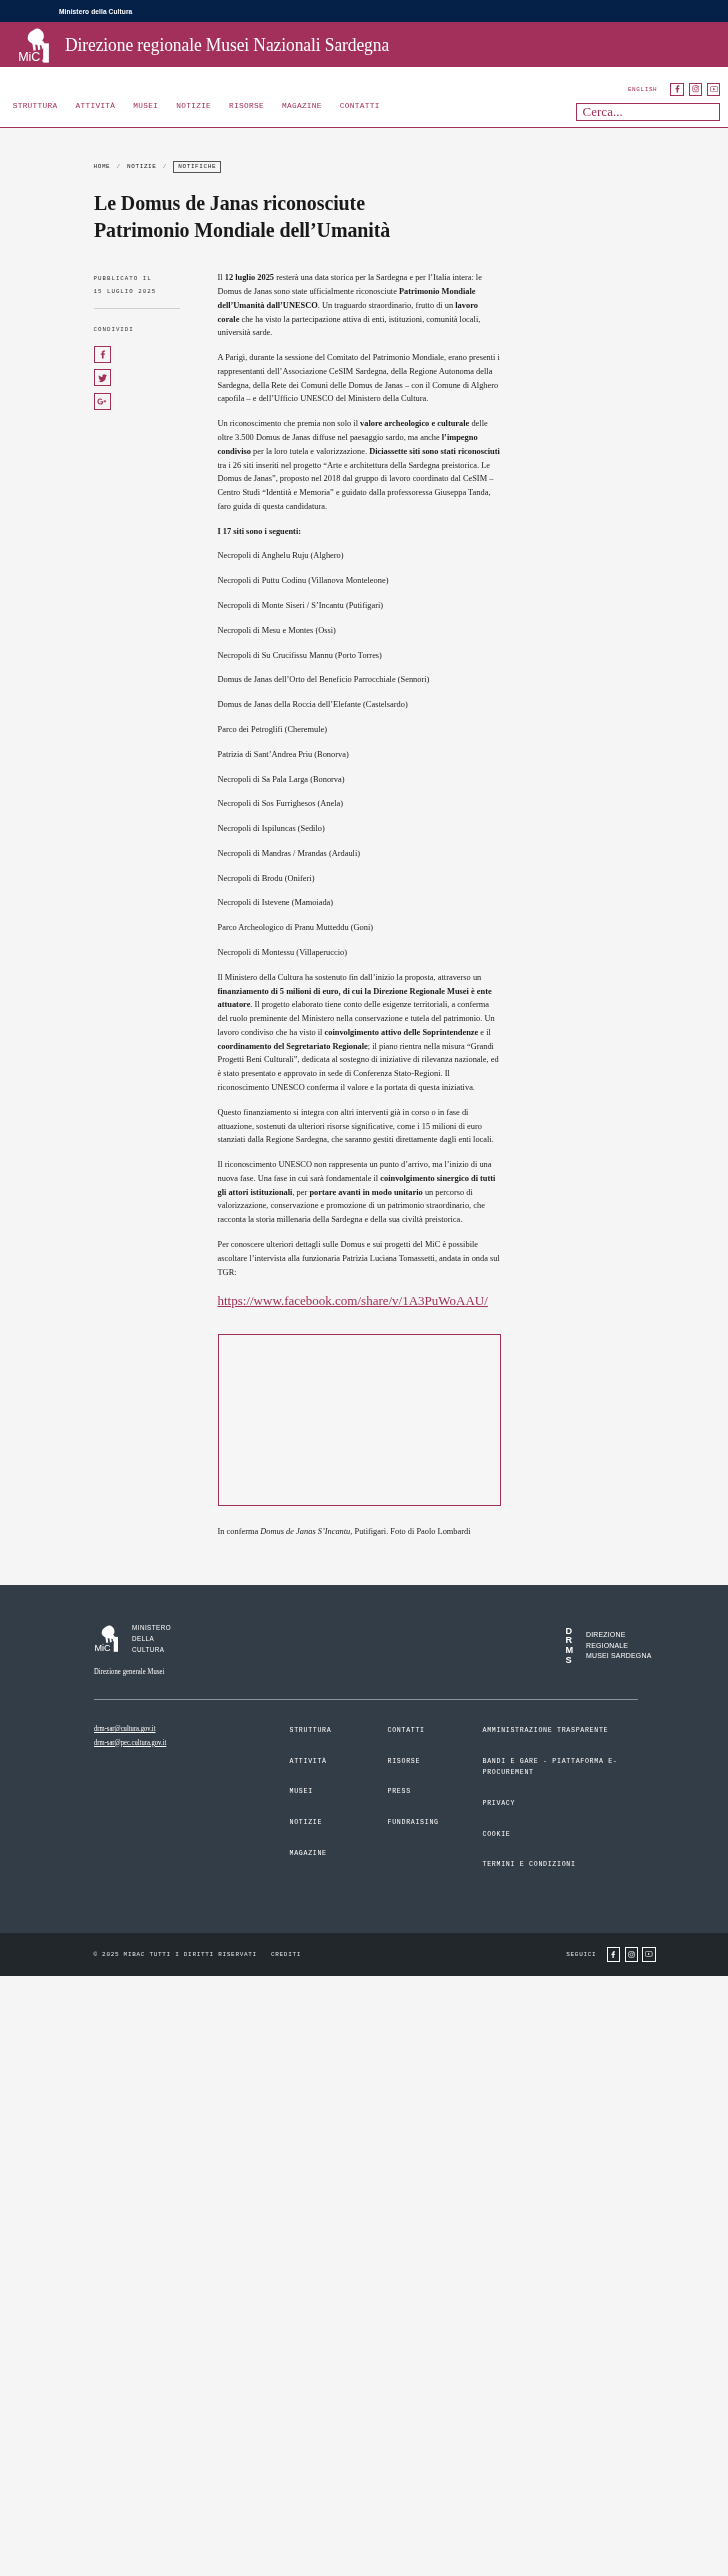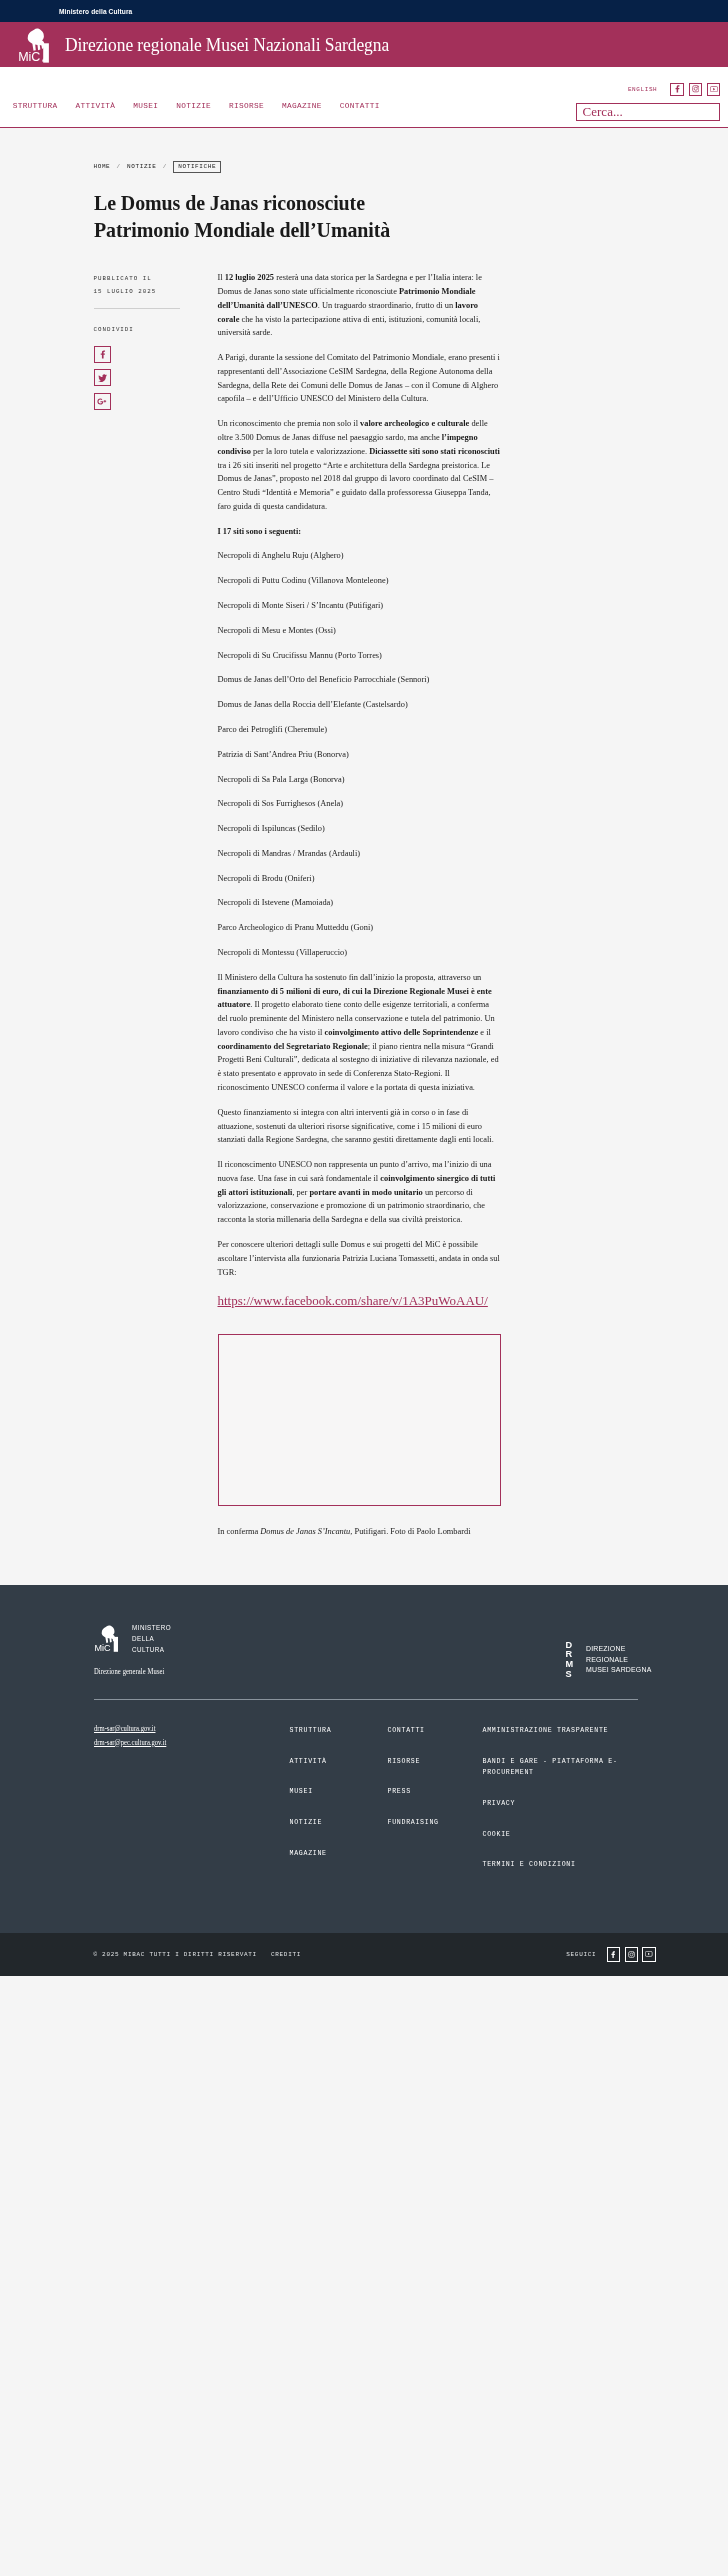--- a/index.html
+++ b/index.html
@@ -241,21 +241,21 @@
     font-family: "Liberation Serif", serif;
     font-size: 7.2px;
     color: #ffffff;
     letter-spacing: 0.1px;
     transform: scaleX(.92);
     transform-origin: left center;
   }
   .drms-logo {
     position: absolute;
     left: 492px;
-    top: 19px;
+    top: 5px;
     display: flex;
     align-items: center;
     gap: 5.8px;
   }
   .drms-mark {
     font-family: "Liberation Sans", sans-serif;
     font-weight: bold;
     font-size: 9.2px;
     line-height: 1.05;
     letter-spacing: 0.6px;

